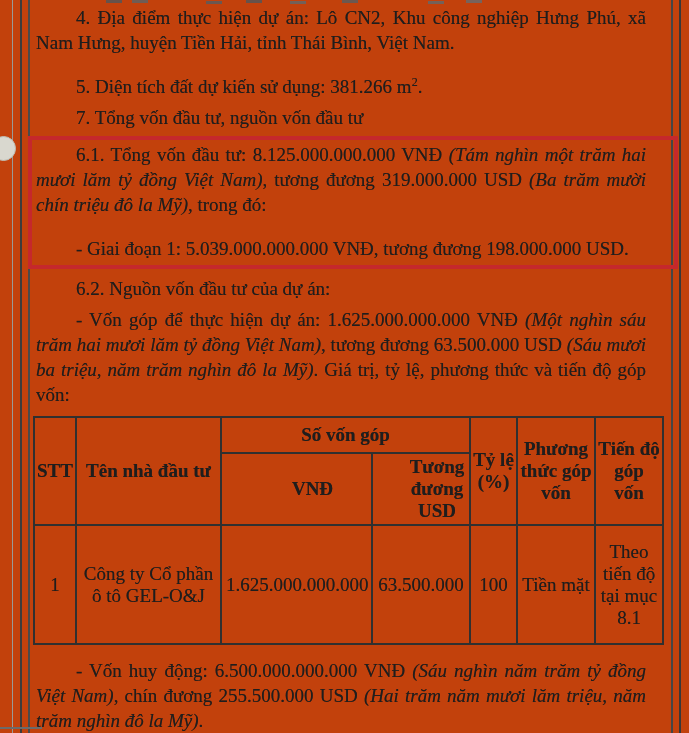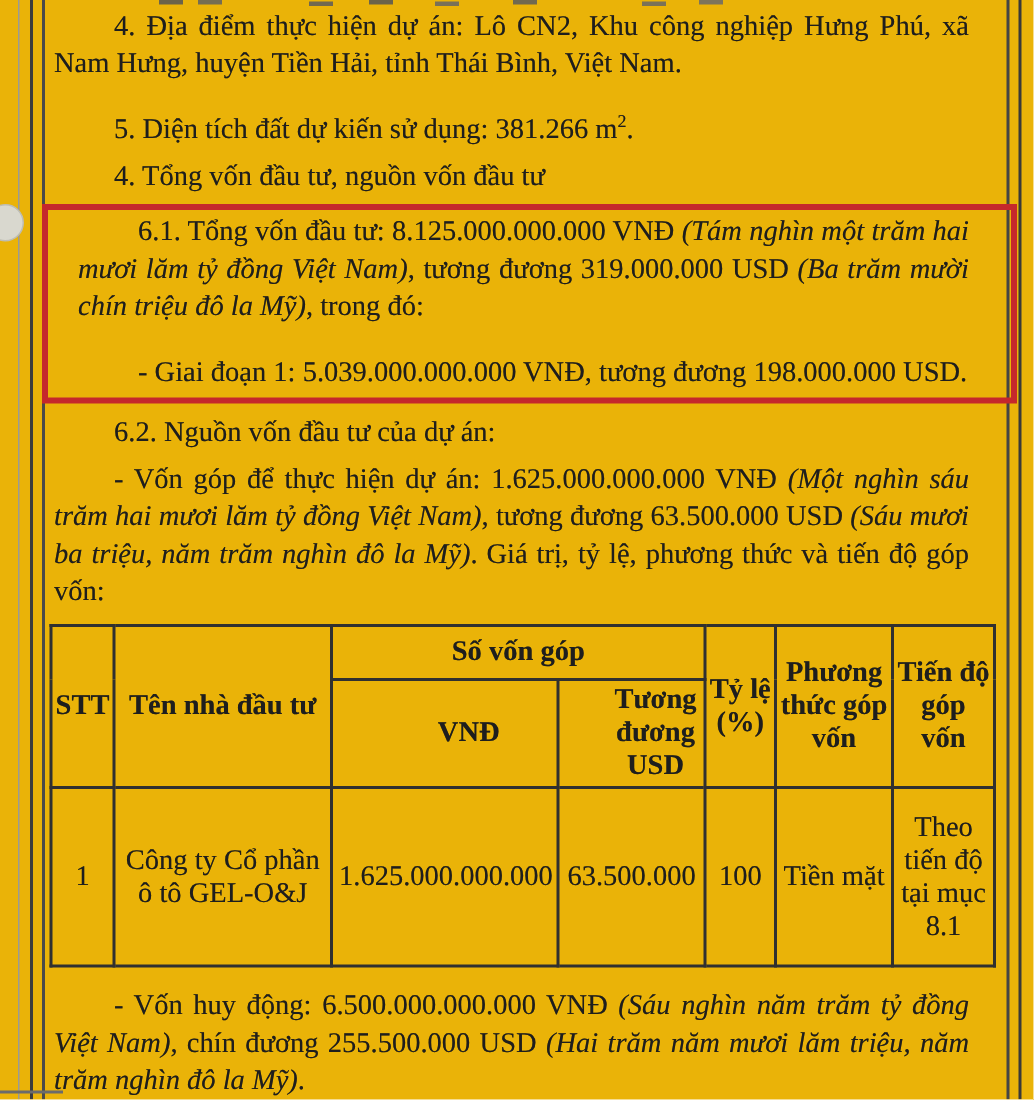--- a/index.html
+++ b/index.html
@@ -1,19 +1,19 @@
 <!DOCTYPE html>
 <html><head>
 <meta charset="utf-8">
 <style>
   html,body{margin:0;padding:0;background:#ffffff;}
   .page{
     position:relative;
     width:689px;height:733px;
-    background:#eab308;
+    background:#c2410c;
     overflow:hidden;
     font-family:"Liberation Serif","DejaVu Serif",serif;
     color:#1e1e1e;
   }
   
   .rule{position:absolute;top:0;bottom:0;}
   .rule-left-thin{left:12px;width:1px;background:#9a9a96;}
   .rule-left-double{left:20px;width:6px;border-left:2px solid #3c3c3c;border-right:2px solid #4a4a4a;}
   .rule-right-double{left:671px;width:6px;border-left:2px solid #454545;border-right:2px solid #383838;}
   
@@ -38,21 +38,21 @@
     text-shadow:0 0 .4px rgba(20,20,20,.55);
   }
   .indent{text-indent:40px;}
   .mt5{margin-top:19px;}.mt6{margin-top:6px;}.mt7{margin-top:7px;}.mt13{margin-top:13px;}
   sup{font-size:12px;line-height:0;}
   .it{font-style:italic;}
 
   .highlight-box{
     margin-top:6px;margin-left:-8px;margin-right:-32px;
     border:4px solid var(--hl,#c5282c);
-    padding:2px 28px 4px 20px;
+    padding:2px 28px 4px 4px;
   }
 
   table.inv-table{
     border-collapse:collapse;
     table-layout:fixed;
     margin-top:9px;margin-left:-3px;
     width:629px;
     background:transparent;
   }
   .inv-table th,.inv-table td{
@@ -78,21 +78,21 @@
   <div class="hole"></div>
   <div class="top-smudge"></div>
   <div class="bottom-mark"></div>
 
   <div class="content">
 
     <p class="para indent">4. Địa điểm thực hiện dự án: Lô CN2, Khu công nghiệp Hưng Phú, xã Nam Hưng, huyện Tiền Hải, tỉnh Thái Bình, Việt Nam.</p>
 
     <p class="para indent mt5"><span>5. Diện tích đất dự kiến sử dụng: 381.266 m</span><sup>2</sup><span>.</span></p>
 
-    <p class="para indent mt6">4. Tổng vốn đầu tư, nguồn vốn đầu tư</p>
+    <p class="para indent mt6">7. Tổng vốn đầu tư, nguồn vốn đầu tư</p>
 
     <div class="highlight-box" style="--hl: #c5282c;">
       <p class="para indent"><span>6.1. Tổng vốn đầu tư: 8.125.000.000.000 VNĐ </span><span class="it">(Tám nghìn một trăm hai mươi lăm tỷ đồng Việt Nam)</span><span>, tương đương 319.000.000 USD </span><span class="it">(Ba trăm mười chín triệu đô la Mỹ)</span><span>, trong đó:</span></p>
       <p class="para indent mt5">- Giai đoạn 1: 5.039.000.000.000 VNĐ, tương đương 198.000.000 USD.</p>
     </div>
 
     <p class="para indent mt7">6.2. Nguồn vốn đầu tư của dự án:</p>
 
     <p class="para indent mt6"><span>- Vốn góp để thực hiện dự án: 1.625.000.000.000 VNĐ </span><span class="it">(Một nghìn sáu trăm hai mươi lăm tỷ đồng Việt Nam)</span><span>, tương đương 63.500.000 USD </span><span class="it">(Sáu mươi ba triệu, năm trăm nghìn đô la Mỹ)</span><span>. Giá trị, tỷ lệ, phương thức và tiến độ góp vốn:</span></p>
 

